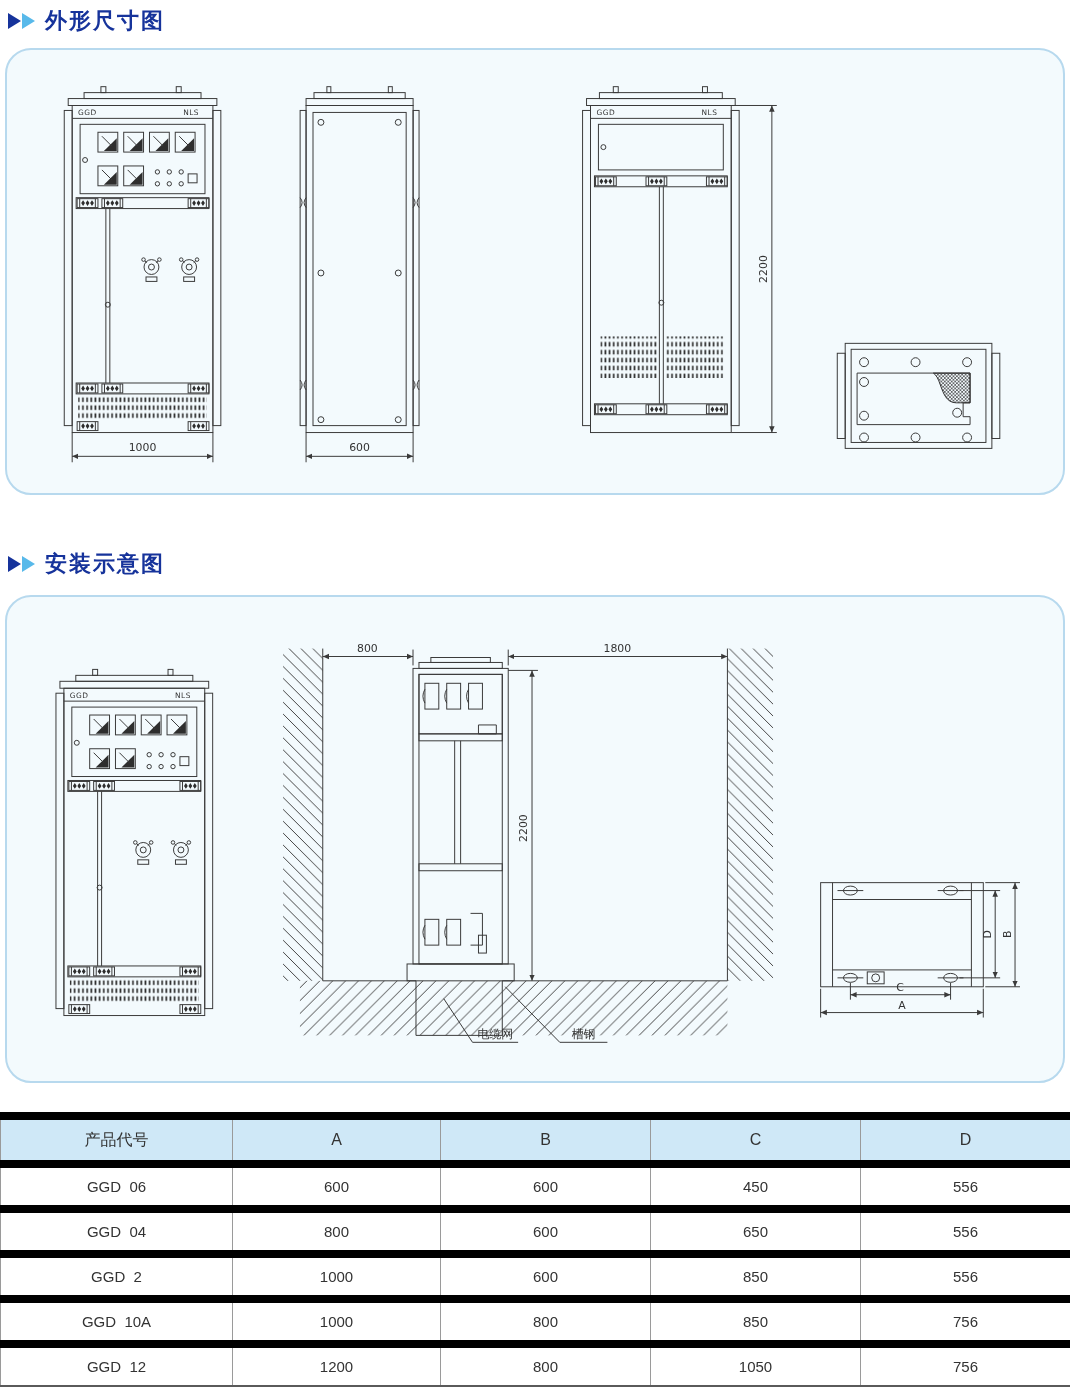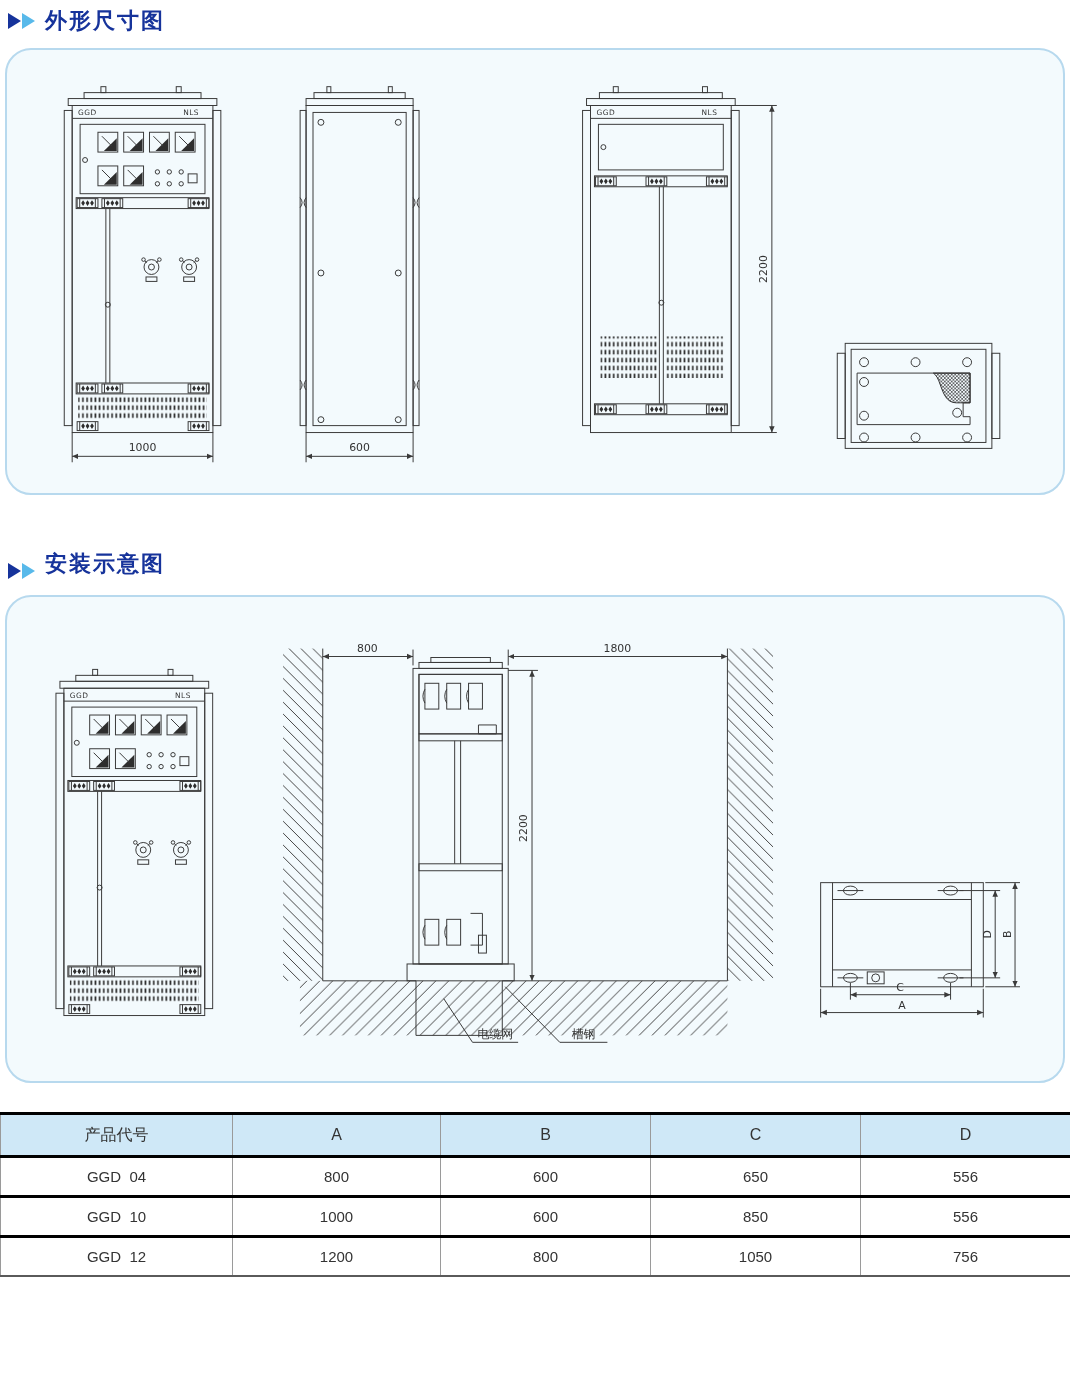--- a/index.html
+++ b/index.html
@@ -11,33 +11,33 @@
   .tri.dark{border-left:13px solid #16339b;}
   .tri.light{border-left:13px solid #58b9ea;margin-left:-3px;}
   .section-title{font-size:22px;font-weight:bold;color:#16339b;letter-spacing:2px;margin-left:6px;}
 
   .panel{position:absolute;left:5px;width:1060px;background:#f3fafd;border:2px solid #b7d9ee;border-radius:26px;box-sizing:border-box;}
   .panel svg{position:absolute;left:0;top:0;width:100%;height:100%;}
 
   #panel1{top:48px;height:447px;}
   #panel2{top:595px;height:488px;}
   #hdr1{top:6px;}
-  #hdr2{top:549px;align-items:flex-end;}
+  #hdr2{top:549px;}
 
   svg .ln{stroke:#3a3a3a;stroke-width:1;fill:none;}
   svg .fillb{fill:#2e2e2e;stroke:none;}
   svg .txt{fill:#333;stroke:none;font-family:"DejaVu Sans",sans-serif;}
   svg .brand{font-size:7.5px;letter-spacing:.5px;}
   svg .dimtxt{font-size:11px;text-anchor:middle;}
   svg .lbl{font-size:12px;text-anchor:middle;}
   svg .dim{stroke:#3a3a3a;stroke-width:1;fill:none;}
 
   table#spec{position:absolute;top:1112px;left:0;width:1070px;border-collapse:collapse;table-layout:fixed;}
   #spec th,#spec td{text-align:center;white-space:pre;color:#333;font-weight:normal;
-    border-top:3px solid #000000;border-left:1px solid #9a9a9a;border-right:1px solid #9a9a9a;}
+    border-top:8px solid #000000;border-left:1px solid #9a9a9a;border-right:1px solid #9a9a9a;}
   #spec th{background:#cfe8f7;height:38px;font-size:16px;}
   #spec td{height:35px;font-size:15px;background:#fff;}
   #spec tr:last-child td{border-bottom:2px solid #5a5a5a;}
 </style>
 </head>
 <body>
 
 <div id="page">
 
   <svg style="position:absolute;width:0;height:0" aria-hidden="true">
@@ -333,32 +333,46 @@
       <tr>
         <th>产品代号</th>
         <th>A</th>
         <th>B</th>
         <th>C</th>
         <th>D</th>
       </tr>
     </thead>
     <tbody>
       <tr>
+        <td>GGD  06</td>
+        <td>600</td>
+        <td>600</td>
+        <td>450</td>
+        <td>556</td>
+      </tr>
+      <tr>
         <td>GGD  04</td>
         <td>800</td>
         <td>600</td>
         <td>650</td>
         <td>556</td>
       </tr>
       <tr>
-        <td>GGD  10</td>
+        <td>GGD  2</td>
         <td>1000</td>
         <td>600</td>
         <td>850</td>
         <td>556</td>
+      </tr>
+      <tr>
+        <td>GGD  10A</td>
+        <td>1000</td>
+        <td>800</td>
+        <td>850</td>
+        <td>756</td>
       </tr>
       <tr>
         <td>GGD  12</td>
         <td>1200</td>
         <td>800</td>
         <td>1050</td>
         <td>756</td>
       </tr>
     </tbody>
   </table>

